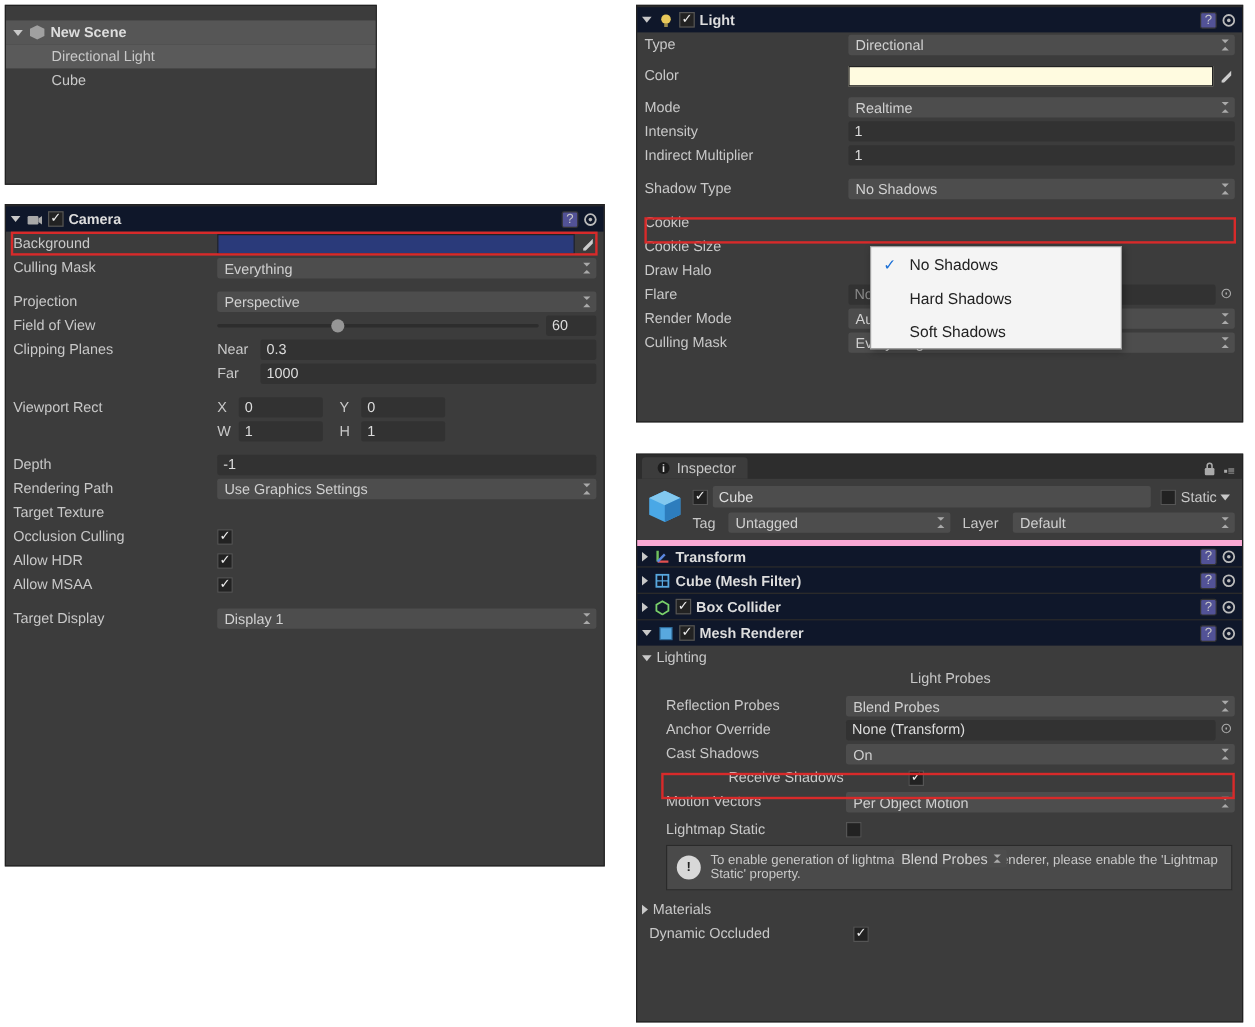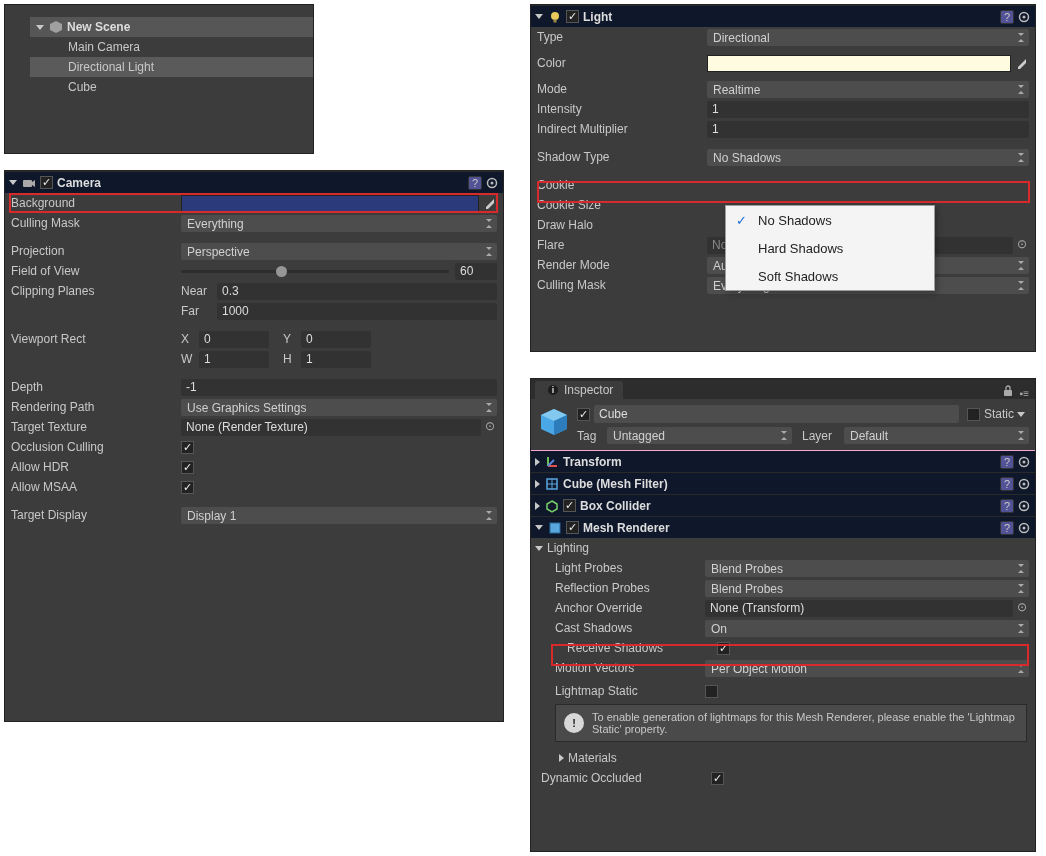--- a/index.html
+++ b/index.html
@@ -47,33 +47,30 @@
   .help { font-size:11px;color:#c8c8c8;background:#525296;border:1px solid #333;border-radius:2px;width:14px;height:14px;display:inline-flex;align-items:center;justify-content:center;margin-left:3px;}
   .gear { width:14px;height:14px;display:inline-flex;align-items:center;justify-content:center;margin-left:3px;color:#bbb; }
   .redbox { position:absolute; border:2px solid #d82a2a; }
   svg { display:block; }
   .oslot { position:relative; }
   .oslot::after { content:"⊙"; position:absolute; right:-14px; top:0px; color:#aaa; font-size:12px; }
 </style>
 </head>
 <body>
 
-<div class="panel" style="left:4px; top:4px; width:310px; height:150px;padding-left:25px;">
+<div class="panel" style="left:4px; top:4px; width:310px; height:150px;">
   <div class="row" style="height:12px;background:#3c3c3c;"></div>
   <div class="row" style="background:#565656;height:20px;">
     <span class="foldout open"></span>
     <span class="iconbox">
       <svg width="14" height="14" viewBox="0 0 14 14">
           <polygon points="7,1 13,4 13,10 7,13 1,10 1,4" fill="#a0a0a0"></polygon>
         </svg>
     </span>
     <span class="title">New Scene</span>
-  </div>
-  <div class="row" style="padding-left:38px;">
-    <span>Main Camera</span>
   </div>
   <div class="row" style="padding-left:38px; background:#5a5a5a;">
     <span>Directional Light</span>
   </div>
   <div class="row" style="padding-left:38px;">
     <span>Cube</span>
   </div>
 </div>
 
 <div class="panel" style="left:4px; top:170px; width:500px; height:552px; padding-bottom:6px;">
@@ -180,23 +177,20 @@
       </div>
   </div>
   <div class="row">
       <span class="lab">Rendering Path</span>
     <div class="dd">
         <span>Use Graphics Settings</span>
       </div>
   </div>
   <div class="row">
       <span class="lab">Target Texture</span>
-    <div class="txtfield oslot" style="flex:1;margin-right:16px;">
-        <span>None (Render Texture)</span>
-      </div>
   </div>
   <div class="row">
       <span class="lab">Occlusion Culling</span>
     <span class="chk checked"></span>
   </div>
   <div class="row">
       <span class="lab">Allow HDR</span>
     <span class="chk checked"></span>
   </div>
   <div class="row">
@@ -371,21 +365,21 @@
             <span>Untagged</span>
           </div>
         <span style="width:42px;margin-left:10px;">Layer</span>
         <div class="dd" style="flex:1">
             <span>Default</span>
           </div>
       </div>
     </div>
   </div>
 
-  <div class="compHeader" style="border-top:1px solid #f9a8d4;justify-content:center;">
+  <div class="compHeader" style="border-top:5px solid #f9a8d4;justify-content:center;">
     <span class="foldout"></span>
     <span class="iconbox">
       <svg width="14" height="14" viewBox="0 0 14 14">
           <line x1="3" y1="11" x2="3" y2="2" stroke="#6fbf5d" stroke-width="2"></line>
           <line x1="3" y1="11" x2="12" y2="11" stroke="#e05050" stroke-width="2"></line>
           <line x1="3" y1="11" x2="9" y2="5" stroke="#5a86e0" stroke-width="2"></line>
         </svg>
     </span>
     <span class="title">Transform</span>
     <span style="flex:1"></span>
@@ -455,21 +449,21 @@
           <circle cx="6" cy="6" r="1.5" fill="#bbb"></circle>
         </svg>
       </span>
   </div>
 
   <div class="row" style="padding-left:4px;">
     <span class="foldout open"></span>
     <span>Lighting</span>
   </div>
 
-  <div class="row" style="padding-left:24px;">
+  <div class="row" style="padding-left:24px;flex-direction:column;">
       <span class="lab sm">Light Probes</span>
     <div class="dd">
         <span>Blend Probes</span>
       </div>
   </div>
   <div class="row" style="padding-left:24px;">
       <span class="lab sm">Reflection Probes</span>
     <div class="dd">
         <span>Blend Probes</span>
       </div>
@@ -479,41 +473,41 @@
     <div class="txtfield oslot" style="flex:1;margin-right:16px;">
         <span>None (Transform)</span>
       </div>
   </div>
   <div class="row" style="padding-left:24px;">
       <span class="lab sm">Cast Shadows</span>
     <div class="dd">
         <span>On</span>
       </div>
   </div>
-  <div class="row" style="padding-left:36px;">
+  <div class="row" style="padding-left:36px;margin-left:40px;">
       <span class="lab sm">Receive Shadows</span>
     <span class="chk checked"></span>
   </div>
   <div class="row" style="padding-left:24px;">
       <span class="lab sm">Motion Vectors</span>
     <div class="dd">
         <span>Per Object Motion</span>
       </div>
   </div>
   <div class="row" style="padding-left:24px;align-items:flex-end;">
       <span class="lab sm">Lightmap Static</span>
     <span class="chk"></span>
   </div>
 
   <div style="margin:6px 8px 6px 24px; background:#4a4a4a; border:1px solid #2a2a2a; padding:6px 8px; display:flex; align-items:center; font-size:11px; color:#c8c8c8;">
     <span style="width:20px;height:20px;border-radius:50%;background:#d8d8d8;display:inline-flex;align-items:center;justify-content:center;color:#222;font-weight:bold;margin-right:8px;flex-shrink:0;">!</span>
     <span>To enable generation of lightmaps for this Mesh Renderer, please enable the 'Lightmap Static' property.</span>
   </div>
 
-  <div class="row" style="padding-left:4px;margin-left:24px;">
+  <div class="row" style="padding-left:4px;">
     <span class="foldout"></span>
     <span>Materials</span>
   </div>
   <div class="row" style="padding-left:10px;">
       <span class="lab">Dynamic Occluded</span>
     <span class="chk checked"></span>
   </div>
 
   <div class="redbox" style="left:20px; top:265px; right:6px; height:22px;"></div>
 </div>

